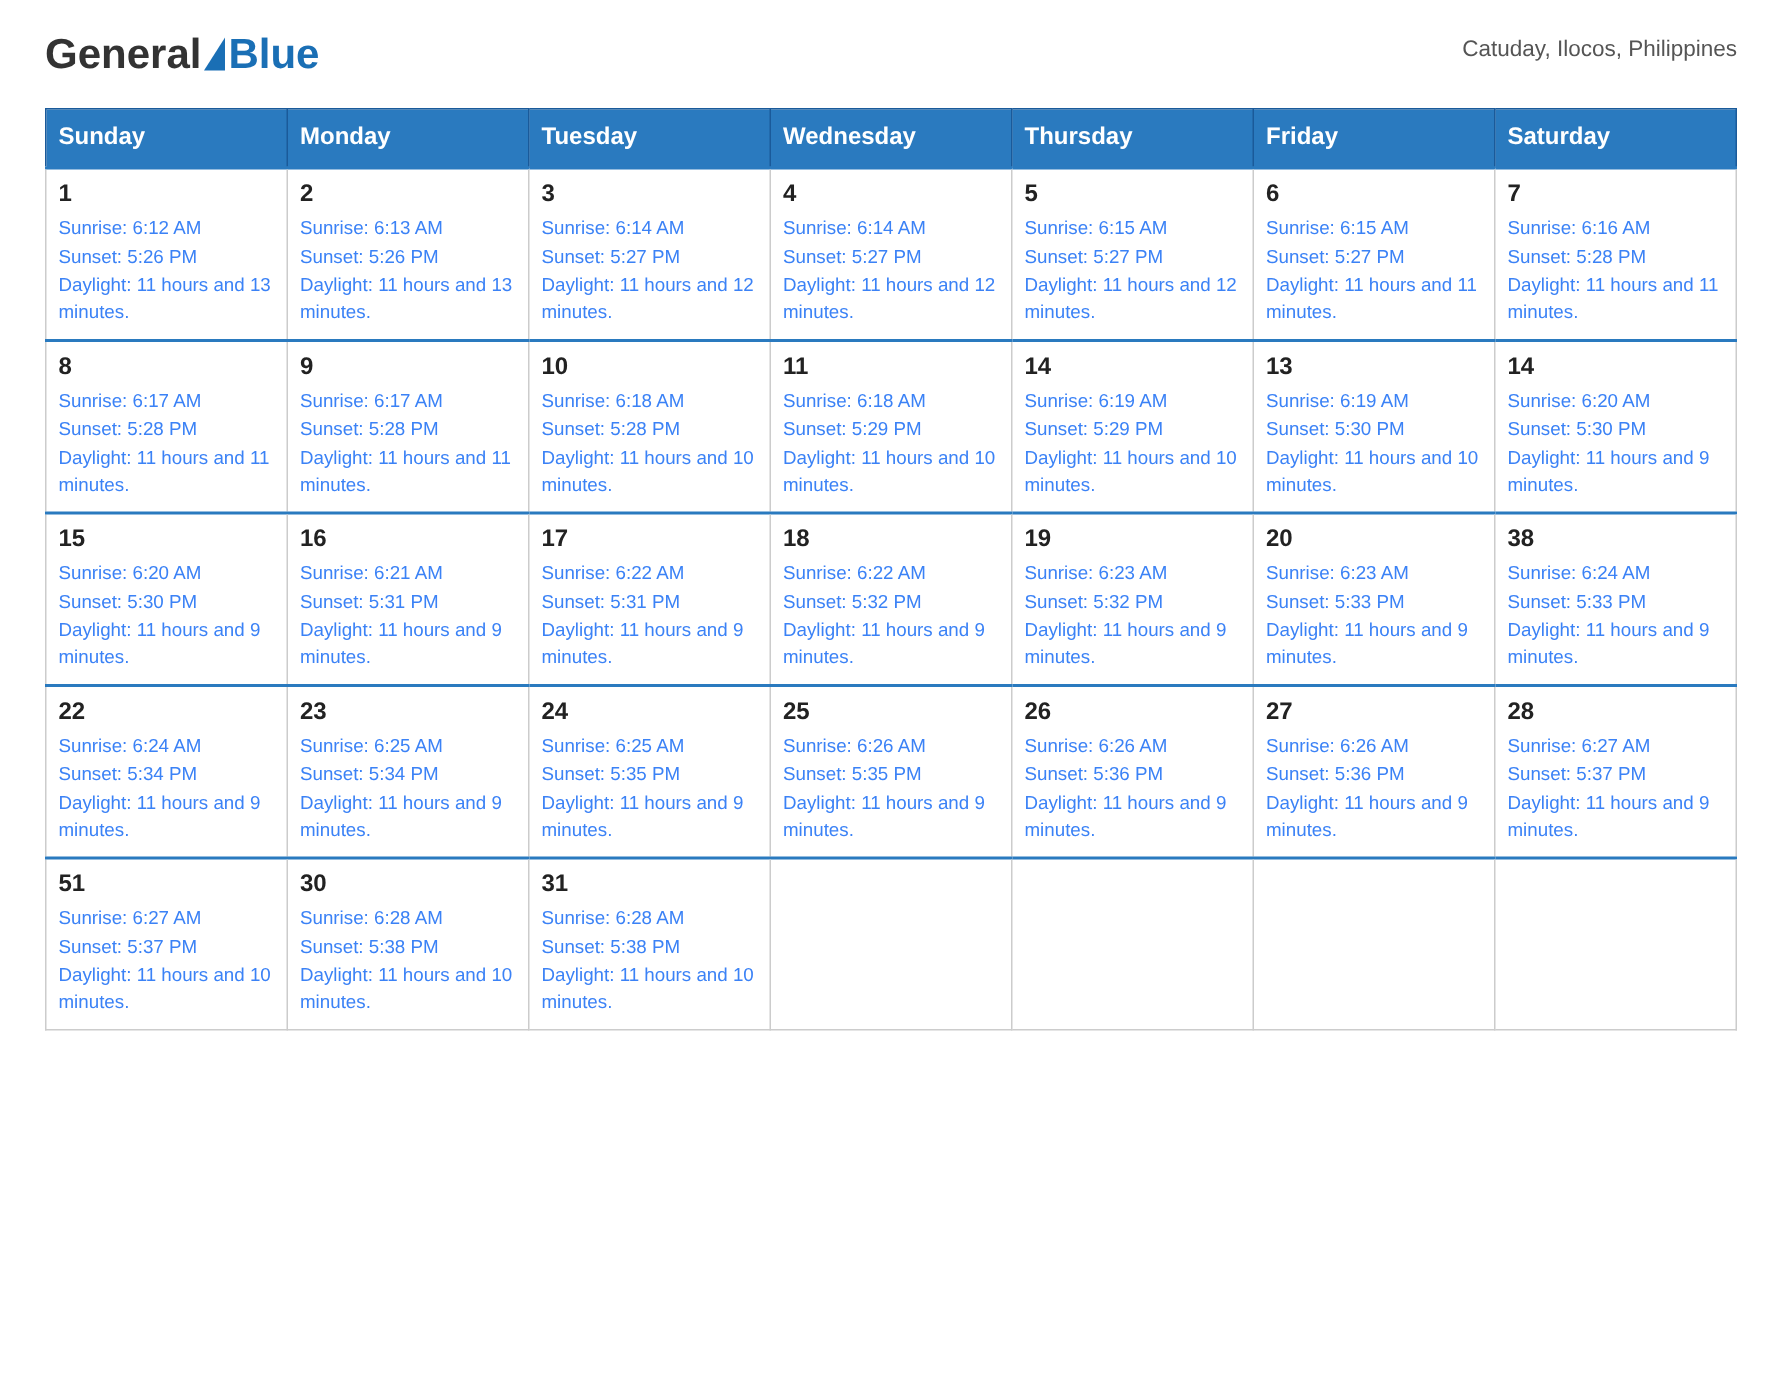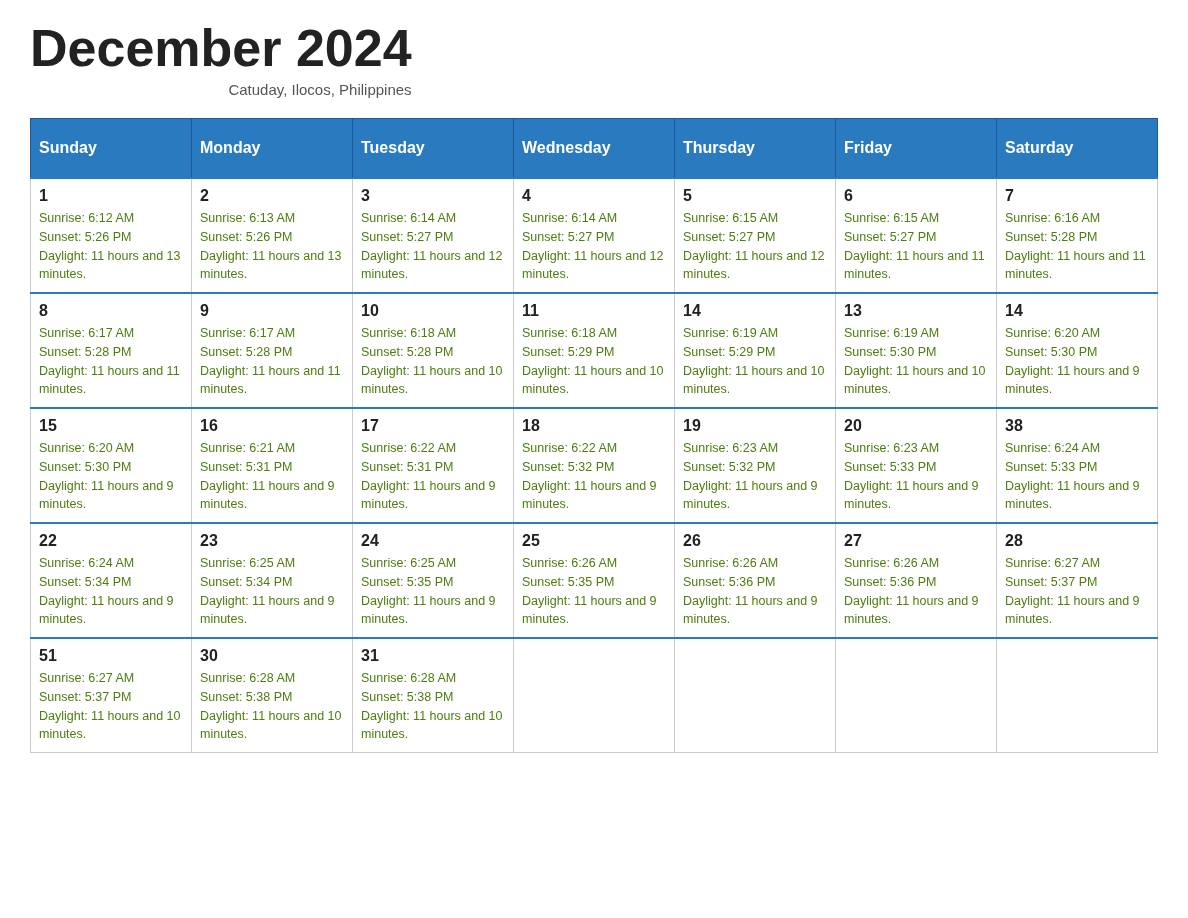--- a/index.html
+++ b/index.html
@@ -59,21 +59,21 @@
     .calendar-table {
       width: 100%;
       border-collapse: collapse;
       border: 1px solid #bbb;
     }
     .calendar-table th {
       background-color: #2a7abf;
       color: #fff;
       font-size: 16px;
       font-weight: bold;
-      padding: 20px 8px;
+      padding: 10px 8px;
       text-align: left;
       border: 1px solid #1a5a9a;
     }
     .calendar-table td {
       vertical-align: top;
       padding: 8px 8px;
       border: 1px solid #ccc;
       width: calc(100% / 7);
       min-height: 100px;
       font-size: 13px;
@@ -82,35 +82,41 @@
     .day-number {
       font-size: 16px;
       font-weight: bold;
       color: #222;
       display: block;
       margin-bottom: 4px;
     }
     .day-info {
       font-size: 12.5px;
       line-height: 1.5;
-      color: #4d7c0f;
+      color: #3b82f6;
     }
     .empty-cell {
       background: #fff;
     }
     tr.week-row td {
       border-top: 2px solid #2a7abf;
     }
   </style>
 </head>
 <body>
 
 <div class="header-section">
+  <div class="logo-area">
+    <div class="logo-text">
+      <span class="logo-general">General</span>
+      <span class="logo-blue-triangle"></span>
+      <span class="logo-blue-word">Blue</span>
+    </div>
+  </div>
   <div class="title-area">
-    <div class="month-title">December 2024</div>
     <div class="location-subtitle">Catuday, Ilocos, Philippines</div>
   </div>
 </div>
 
 <table class="calendar-table">
   <thead>
     <tr>
       <th>Sunday</th>
       <th>Monday</th>
       <th>Tuesday</th>

